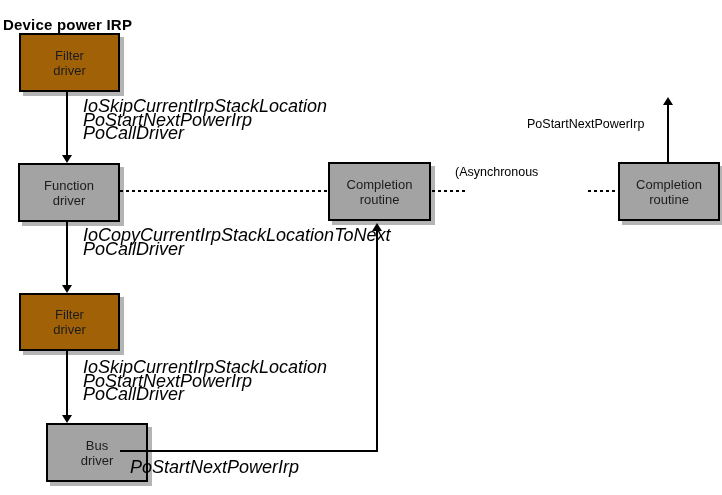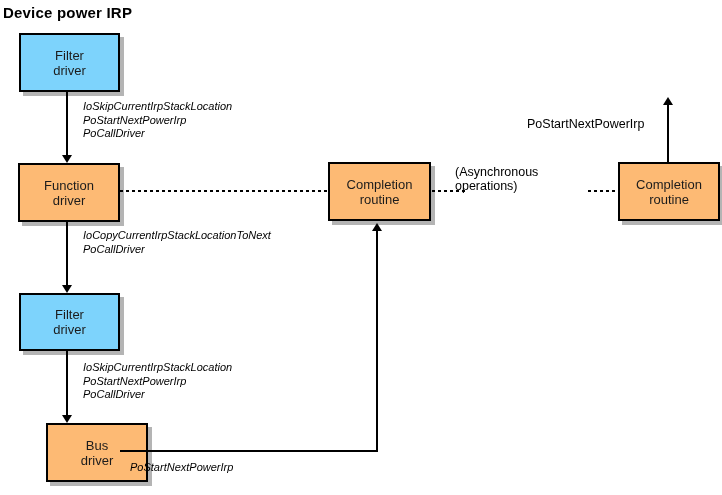--- a/index.html
+++ b/index.html
@@ -11,42 +11,42 @@
   .stage {
     position: relative;
     width: 722px;
     height: 495px;
     background: #ffffff;
     overflow: hidden;
   }
   .title {
     position: absolute;
     left: 3px;
-    top: 4px;
+    top: 16px;
     font-size: 15px;
     font-weight: bold;
     color: #000000;
     letter-spacing: 0.2px;
   }
   .box {
     position: absolute;
     box-sizing: border-box;
     border: 2px solid #000000;
     box-shadow: 4px 4px 0 0 #b4b4b4;
     display: flex;
     flex-direction: column;
     align-items: center;
     justify-content: center;
     font-size: 13px;
     line-height: 15px;
     color: #1c1c1c;
     text-align: center;
   }
-  .box.light { background: #7dd3fc; }
-  .box.dark  { background: #fdba74; }
+  .box.light { background: #a16207; }
+  .box.dark  { background: #a3a3a3; }
 
   .b-filter1     { left: 19px;  top: 33px;  width: 101px; height: 59px; }
   .b-function    { left: 18px;  top: 163px; width: 102px; height: 59px; }
   .b-filter2     { left: 19px;  top: 293px; width: 101px; height: 58px; }
   .b-bus         { left: 18px;  top: 423px; width: 102px; height: 59px; margin-left: 28px; }
   .b-completion1 { left: 328px; top: 162px; width: 103px; height: 59px; }
   .b-completion2 { left: 618px; top: 162px; width: 102px; height: 59px; }
 
   .vline, .hline {
     position: absolute;
@@ -66,21 +66,21 @@
   .head.up   { border-bottom: 8px solid #000000; }
 
   .dotline {
     position: absolute;
     height: 2px;
     background: repeating-linear-gradient(to right, #000000 0px, #000000 3px, transparent 3px, transparent 6px);
   }
 
   .calls {
     position: absolute;
-    font-size: 11px;
+    font-size: 18px;
     font-style: italic;
     line-height: 13.5px;
     color: #000000;
     white-space: nowrap;
   }
   .calls-1 { left: 83px;  top: 100px; }
   .calls-2 { left: 83px;  top: 229px; }
   .calls-3 { left: 83px;  top: 361px; }
   .calls-4 { left: 130px; top: 461px; }
 
@@ -167,18 +167,17 @@
     <div>IoSkipCurrentIrpStackLocation</div>
     <div>PoStartNextPowerIrp</div>
     <div>PoCallDriver</div>
   </div>
   <div class="calls calls-4">
     <div>PoStartNextPowerIrp</div>
   </div>
 
   <div class="async-note">
     <div>(Asynchronous</div>
-    <div>operations)</div>
   </div>
 
   <div class="po-label">PoStartNextPowerIrp</div>
 
 </div>
 
 </body></html>

